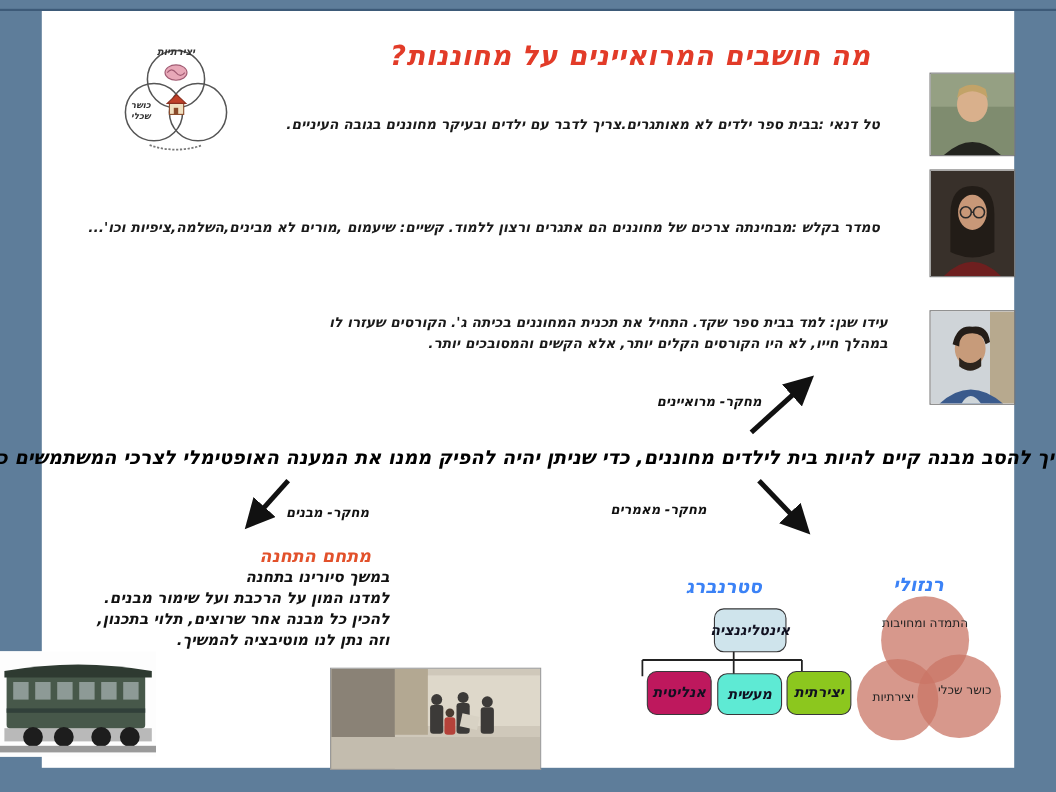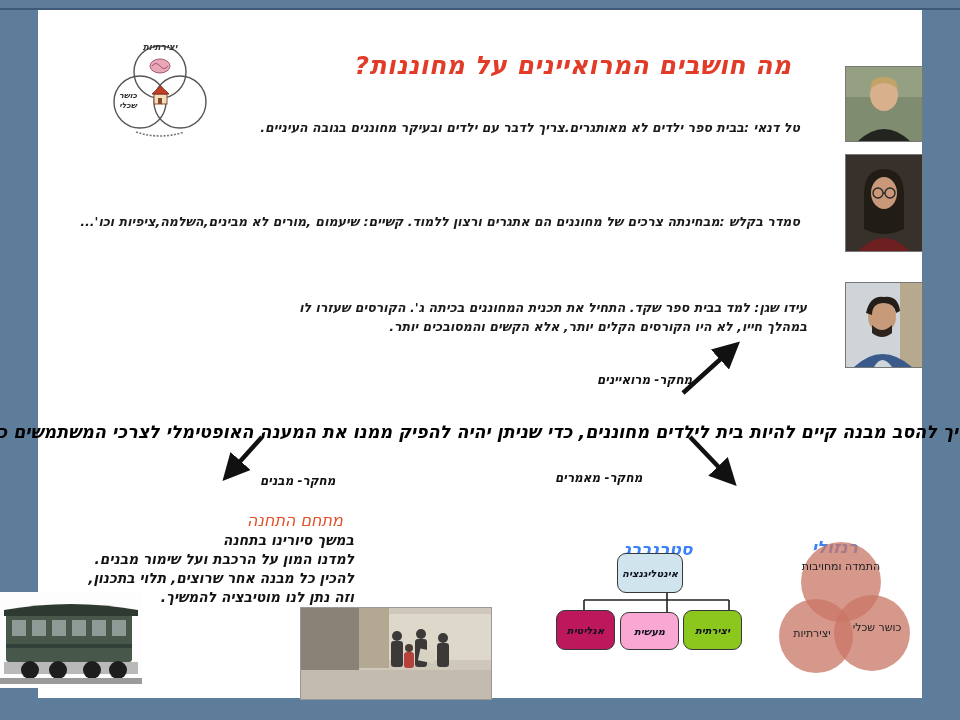--- a/index.html
+++ b/index.html
@@ -1,40 +1,40 @@
 <!DOCTYPE html>
 <html lang="he"><head>
 <meta charset="utf-8">
 <style>
   html,body{margin:0;padding:0;}
   body{font-family:"DejaVu Sans",sans-serif;}
   .stage{position:relative;width:960px;height:720px;background:#5e7d9a;overflow:hidden;}
   .stage::before{content:"";position:absolute;left:0;top:8px;width:100%;height:2px;background:#3d5a78;}
   .slide{position:absolute;left:38px;top:10px;width:884px;height:688px;background:#ffffff;}
-  .hand{font-style:italic;margin-top:15px;}
+  .hand{font-style:italic;}
   .rtl{direction:rtl;unicode-bidi:plaintext;}
   .abs{position:absolute;}
 
   .title{left:300px;top:26px;width:470px;text-align:center;font-size:25px;font-weight:bold;color:#e23b28;letter-spacing:.5px;}
   .quote{color:#1a1a1a;text-align:right;font-weight:bold;}
   .q1{right:122px;top:94px;width:600px;font-size:12.6px;line-height:1.45;}
   .q2{right:122px;top:188px;width:752px;font-size:12.6px;line-height:1.45;}
   .q3{right:115px;top:274px;width:522px;font-size:12.6px;line-height:1.5;}
 
   .photo{position:absolute;overflow:hidden;border:1px solid #777;}
   .photo svg{display:block;}
 
   .research-label{font-size:12px;font-weight:bold;color:#111;white-space:nowrap;}
   .question{left:28px;top:397px;width:905px;text-align:center;font-size:17.5px;font-weight:bold;color:#000;white-space:nowrap;}
 
-  .station-heading{left:198px;top:486px;width:118px;text-align:center;font-size:16px;font-weight:normal;}
+  .station-heading{left:198px;top:486px;width:118px;text-align:left;font-size:16px;font-weight:bold;}
   .station-lines{left:48px;top:506px;width:268px;text-align:right;font-size:13.8px;font-weight:bold;line-height:1.38;color:#111;}
 
   .chart-title{font-size:17px;font-weight:bold;color:#3b82f6;text-align:center;}
-  .orgbox{position:absolute;border:1px solid #38383a;border-radius:9px;display:flex;align-items:center;justify-content:center;text-align:center;font-size:10px;font-weight:bold;font-style:italic;color:#101020;}
+  .orgbox{position:absolute;border:1px solid #38383a;border-radius:9px;display:flex;align-items:center;justify-content:center;text-align:center;font-size:13px;font-weight:bold;font-style:italic;color:#101020;margin-left:32px;}
   .venn-circle{position:absolute;border-radius:50%;}
   .venn-label{position:absolute;text-align:center;font-size:11px;color:#222;line-height:1.12;font-style:normal;}
 
   .arrows{position:absolute;left:0;top:0;pointer-events:none;}
 </style>
 </head>
 <body>
 
 <div class="stage">
   <div class="slide">
@@ -81,21 +81,21 @@
       <div>להכין כל מבנה אחר שרוצים, תלוי בתכנון,</div>
       <div>וזה נתן לנו מוטיבציה להמשיך.</div>
     </div>
 
     <div class="abs chart-title hand rtl" style="left:570px;top:514px;width:100px;">סטרנברג</div>
     <svg class="abs" style="left:518px;top:580px;" width="210" height="25">
       <path d="M111 0 V10 M28 10 H173 M28 10 V25 M111 10 V25 M173 10 V25" stroke="#222" stroke-width="1.6" fill="none"></path>
     </svg>
     <div class="orgbox rtl" style="left: 579px; top: 543px; width: 64px; height: 38px; background: rgb(207, 228, 236);">אינטליגנציה</div>
     <div class="orgbox rtl" style="left: 518px; top: 600px; width: 57px; height: 38px; background: #be185d;">אנליטית</div>
-    <div class="orgbox rtl" style="left: 582px; top: 602px; width: 57px; height: 36px; background: #f9a8d4;">מעשית</div>
+    <div class="orgbox rtl" style="left: 582px; top: 602px; width: 57px; height: 36px; background: #5eead4;">מעשית</div>
     <div class="orgbox rtl" style="left: 645px; top: 600px; width: 57px; height: 38px; background: rgb(140, 199, 30);">יצירתית</div>
 
     <div class="abs chart-title hand rtl" style="left:757px;top:512px;width:80px;">רנזולי</div>
     <div class="venn-circle" style="left: 763px; top: 532px; width: 80px; height: 80px; background: rgba(202, 118, 102, 0.75);"></div>
     <div class="venn-circle" style="left: 741px; top: 589px; width: 74px; height: 74px; background: rgba(202, 118, 102, 0.75);"></div>
     <div class="venn-circle" style="left: 796px; top: 585px; width: 76px; height: 76px; background: rgba(202, 118, 102, 0.75);"></div>
     <div class="venn-label rtl" style="left:763px;top:551px;width:80px;">התמדה ומחויבות</div>
     <div class="venn-label rtl" style="left:734px;top:618px;width:80px;">יצירתיות</div>
     <div class="venn-label rtl" style="left:808px;top:612px;width:62px;">כושר שכלי</div>
 

